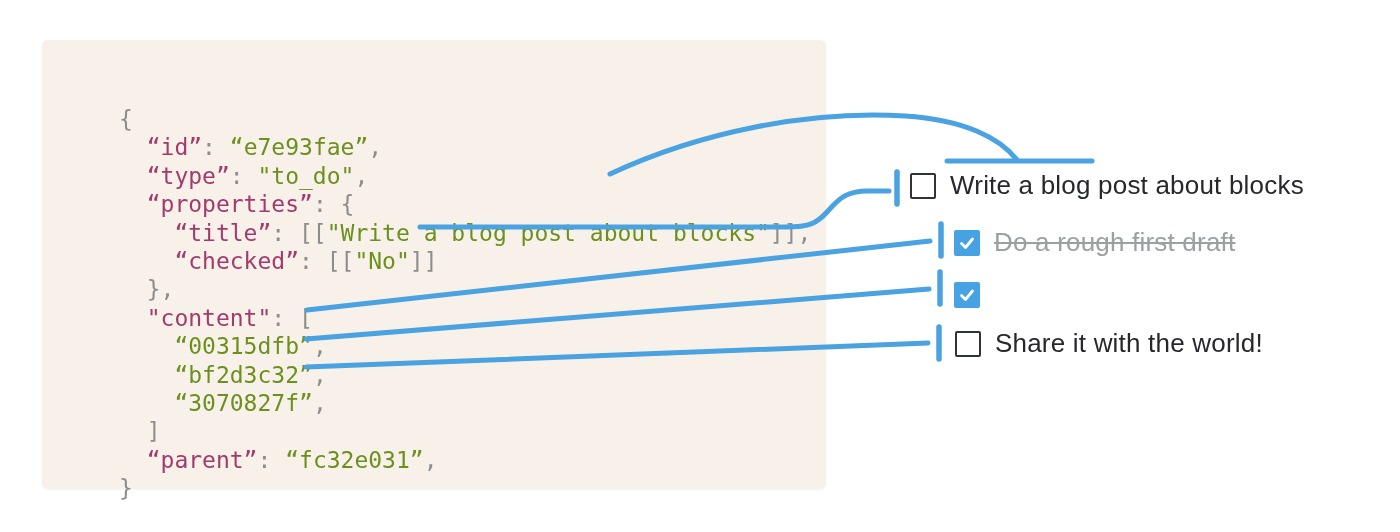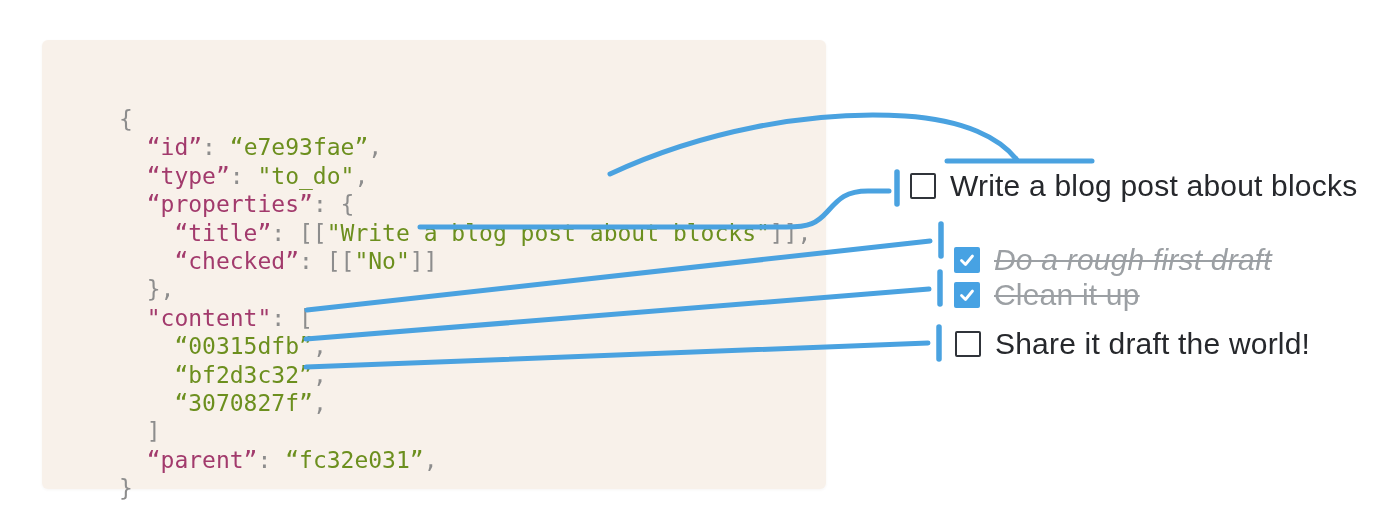--- a/index.html
+++ b/index.html
@@ -43,42 +43,42 @@
     stroke-linecap:round;
     stroke-linejoin:round;
   }
   
   .todo-row{
     position:absolute;
     display:flex;align-items:center;
     height:27px;
   }
   .todo-row-1{left:910px;top:172px;}
-  .todo-row-2{left:954px;top:246px;font-style:italic;}
+  .todo-row-2{left:954px;top:229px;}
   .todo-row-3{left:954px;top:281px;}
   .todo-row-4{left:955px;top:330px;}
   .todo-checkbox{
     width:26px;height:26px;
     box-sizing:border-box;
     border:2.5px solid #30343a;
     border-radius:2px;
     background:#ffffff;
     flex:0 0 auto;
     display:flex;align-items:center;justify-content:center;
     cursor:pointer;
   }
   .todo-checkbox svg{display:none;}
   .todo-checkbox.checked{
     border:none;
     background:var(--checkbox-blue,#47a2e3);
   }
   .todo-checkbox.checked svg{display:block;}
   .todo-label{
     margin-left:14px;
-    font-size:30px;
+    font-size:26px;
     color:var(--todo-text,#26282c);
     white-space:nowrap;
     letter-spacing:0.2px;
   }
   .todo-row.done .todo-label{
     color:var(--todo-done-text,#9ca0a4);
     text-decoration:line-through;
     text-decoration-thickness:2px;
   }
 </style>
@@ -119,23 +119,22 @@
     </span>
     <span class="todo-label">Do a rough first draft</span>
   </div>
 
   <div class="todo-row todo-row-3 done">
     <span class="todo-checkbox checked">
       <svg width="18" height="18" viewBox="0 0 18 18">
           <polyline points="3.5,9.5 7.5,13.5 14.5,5" fill="none" stroke="#ffffff" stroke-width="2.8" stroke-linecap="round" stroke-linejoin="round"></polyline>
         </svg>
     </span>
-    <span class="todo-label">Clean it up</span>
   </div>
 
   <div class="todo-row todo-row-4">
     <span class="todo-checkbox">
       
     </span>
-    <span class="todo-label">Share it draft the world!</span>
+    <span class="todo-label">Share it with the world!</span>
   </div>
 
 </div>
 
 </body></html>

